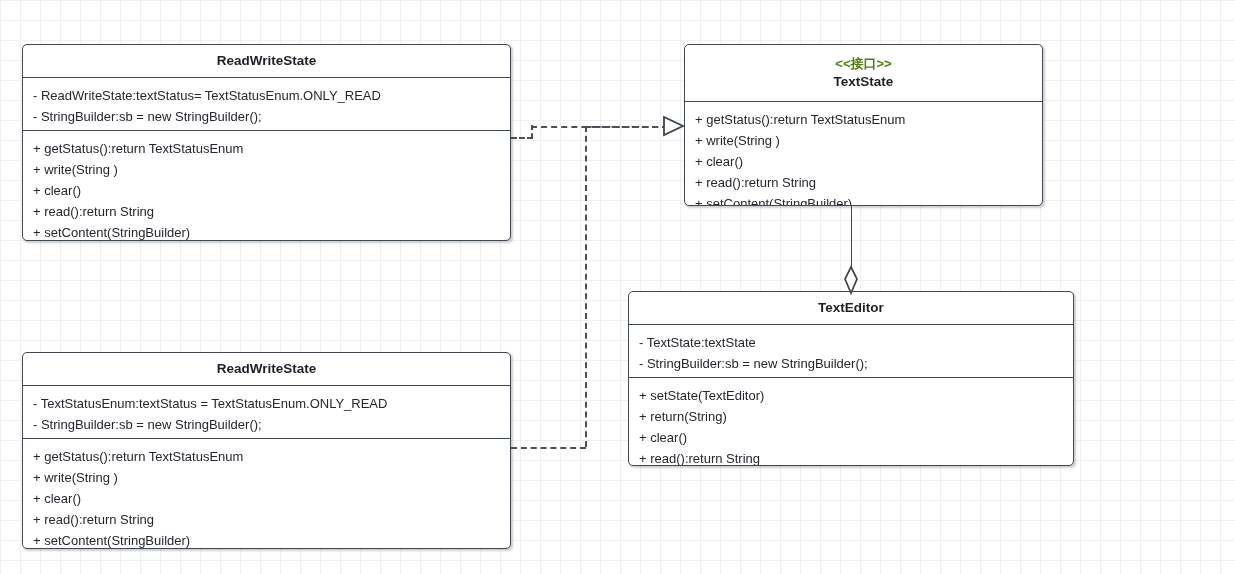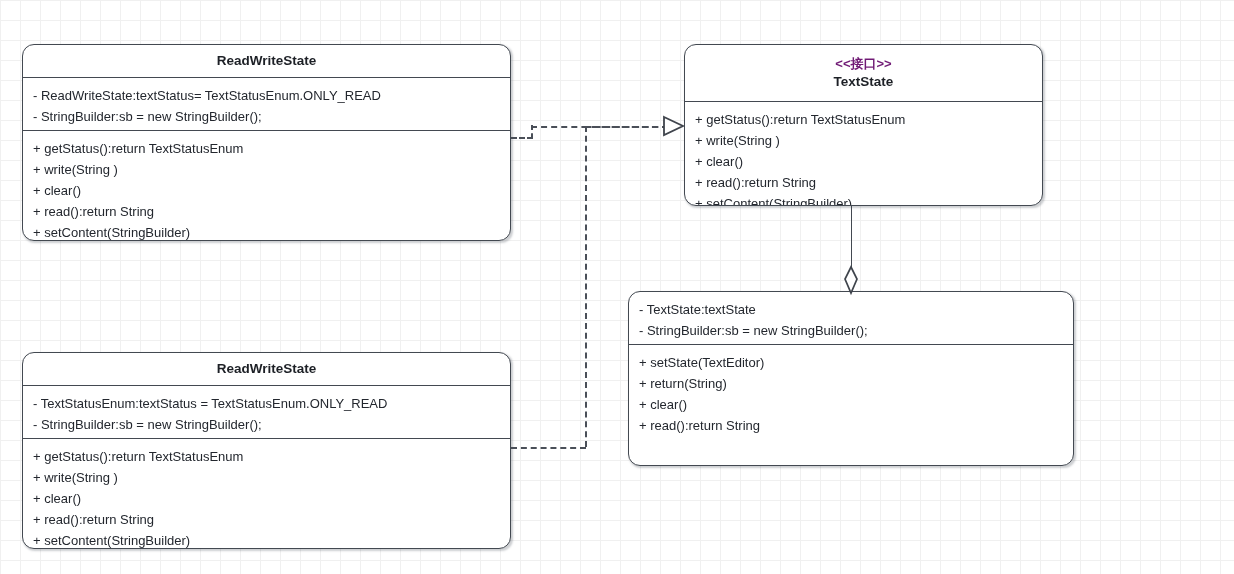--- a/index.html
+++ b/index.html
@@ -22,41 +22,41 @@
     overflow: hidden;
     font-family: "Liberation Sans", sans-serif;
   }
 
   
   .uml-box {
     position: absolute;
     box-sizing: border-box;
     background: #ffffff;
     border: 1.6px solid #434951;
-    border-radius: 12px;
+    border-radius: 5px;
     box-shadow: 1.5px 1.5px 2px rgba(90,95,105,0.30);
     overflow: hidden;
   }
   .uml-header {
     box-sizing: border-box;
     text-align: center;
     font-weight: bold;
     font-size: 13.5px;
     color: #1d2026;
     border-bottom: 1.4px solid #434951;
     display: flex;
     flex-direction: column;
     align-items: center;
     justify-content: center;
     line-height: 1.38;
   }
   .stereotype {
     font-weight: bold;
     font-size: 13px;
-    color: #701a75;
+    color: #4d7c0f;
   }
   .uml-section {
     box-sizing: border-box;
     padding: 7px 10px 8px 10px;
     font-size: 13px;
     color: #23272e;
     line-height: 1.62;
   }
   .uml-section.divided {
     border-bottom: 1.4px solid #434951;
@@ -147,20 +147,23 @@
     <div class="uml-section">
       <div class="member">+ getStatus():return TextStatusEnum</div>
       <div class="member">+ write(String )</div>
       <div class="member">+ clear()</div>
       <div class="member">+ read():return String</div>
       <div class="member">+ setContent(StringBuilder)</div>
     </div>
   </div>
 
   <div class="uml-box" style="left:628px; top:291px; width:446px; height:175px;">
+    <div class="uml-header" style="height:33px;">
+      <span>TextEditor</span>
+    </div>
     <div class="uml-section divided" style="height:53px;">
       <div class="member">- TextState:textState</div>
       <div class="member">- StringBuilder:sb = new StringBuilder();</div>
     </div>
     <div class="uml-section">
       <div class="member">+ setState(TextEditor)</div>
       <div class="member">+ return(String)</div>
       <div class="member">+ clear()</div>
       <div class="member">+ read():return String</div>
     </div>

